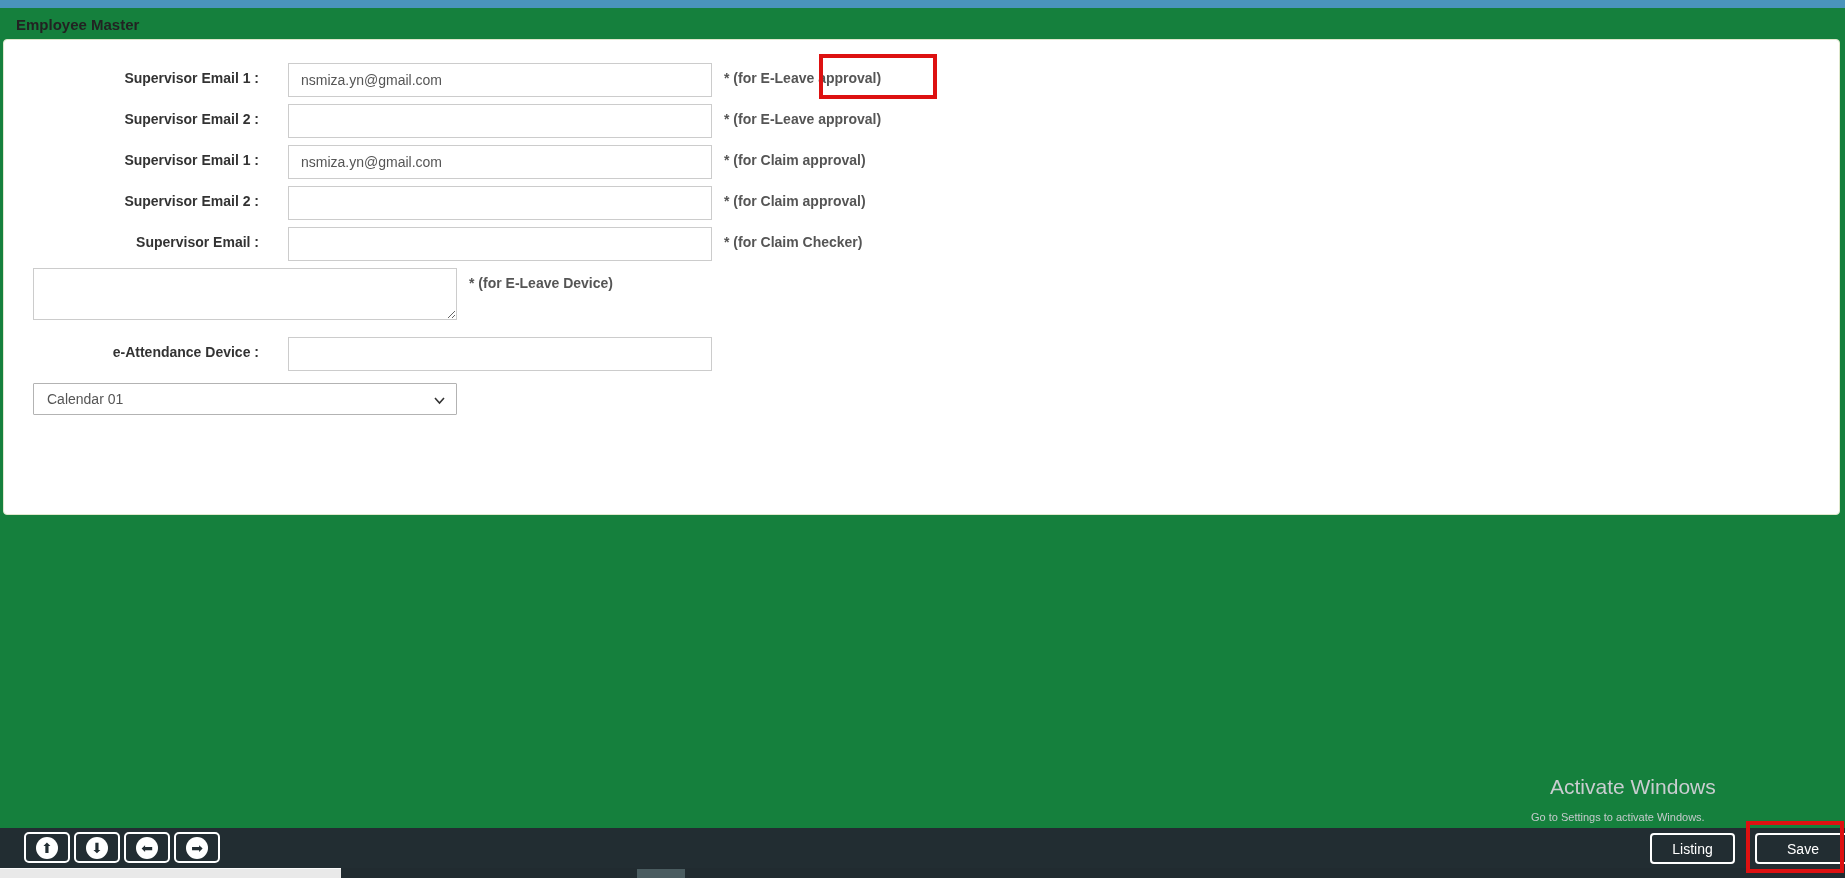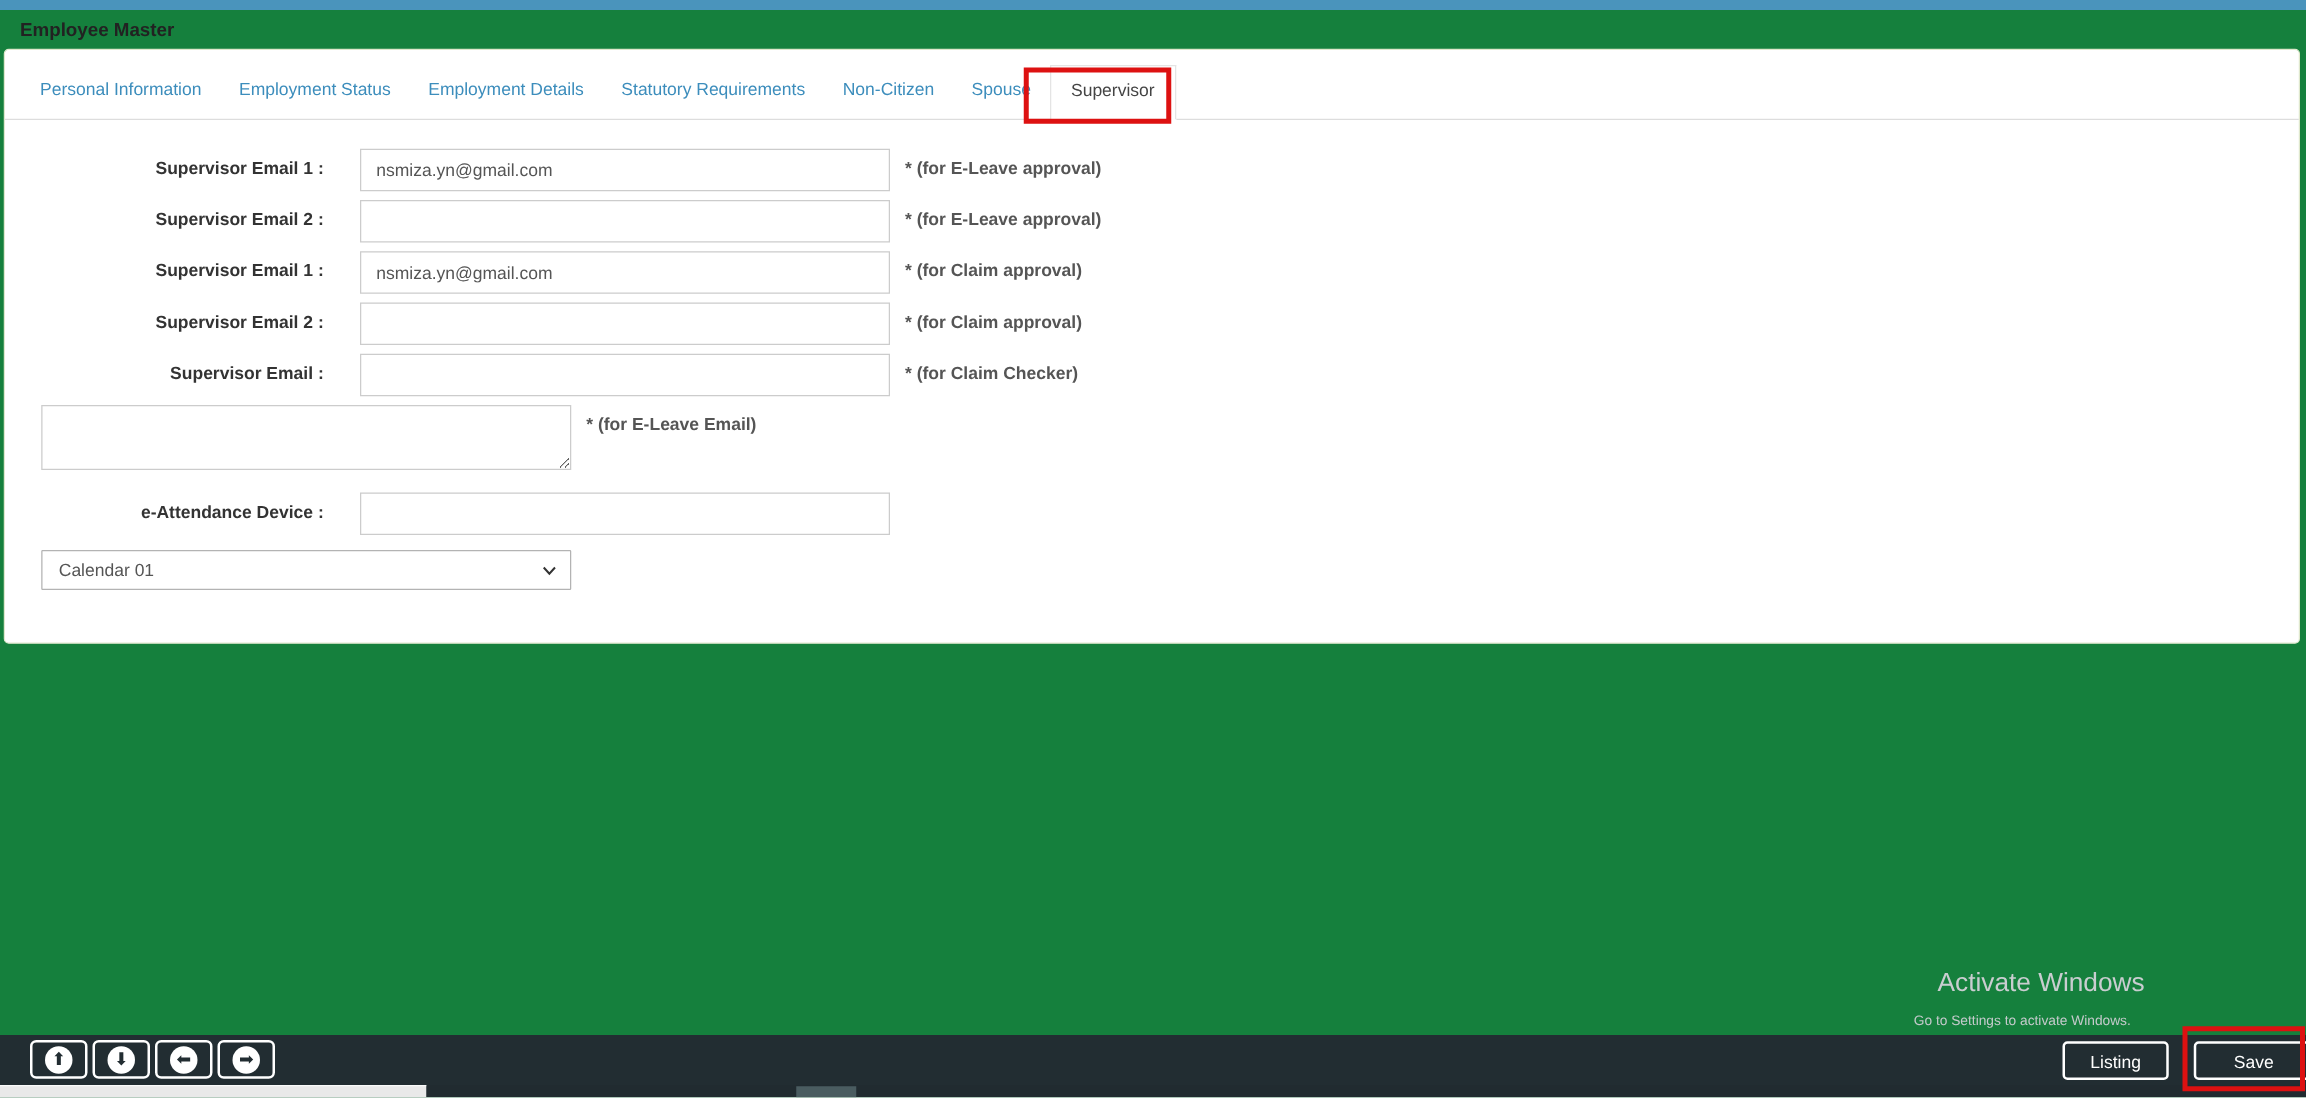--- a/index.html
+++ b/index.html
@@ -70,29 +70,20 @@
 <body>
 
 <div class="screen">
 
   <div class="topbar"></div>
 
   <div class="page-title">Employee Master</div>
 
   <div class="panel">
 
-    <div class="tabs">
-      <div class="tab">Personal Information</div>
-      <div class="tab">Employment Status</div>
-      <div class="tab">Employment Details</div>
-      <div class="tab">Statutory Requirements</div>
-      <div class="tab">Non-Citizen</div>
-      <div class="tab">Spouse</div>
-      <div class="tab active">Supervisor</div>
-    </div>
 
     <div class="form">
 
       <div class="frow">
         <div class="lbl">Supervisor Email 1 :</div>
         <div class="ctl-wrap"><input class="txt" type="text" value="nsmiza.yn@gmail.com" style=""></div>
         <div class="hint">* (for E-Leave approval)</div>
       </div>
 
       <div class="frow">
@@ -114,21 +105,21 @@
       </div>
 
       <div class="frow">
         <div class="lbl">Supervisor Email :</div>
         <div class="ctl-wrap"><input class="txt" type="text" value="" style=""></div>
         <div class="hint">* (for Claim Checker)</div>
       </div>
 
       <div class="frow ta-row">
         <div class="ctl-wrap"><textarea class="txt" style=""></textarea></div>
-        <div class="hint">* (for E-Leave Email)</div>
+        <div class="hint">* (for E-Leave Device)</div>
       </div>
 
       <div class="frow dev-row">
         <div class="lbl">e-Attendance Device :</div>
         <div class="ctl-wrap"><input class="txt" type="text" value="" style=""></div>
         <div class="hint"></div>
       </div>
 
       <div class="frow">
         <div class="ctl-wrap">

